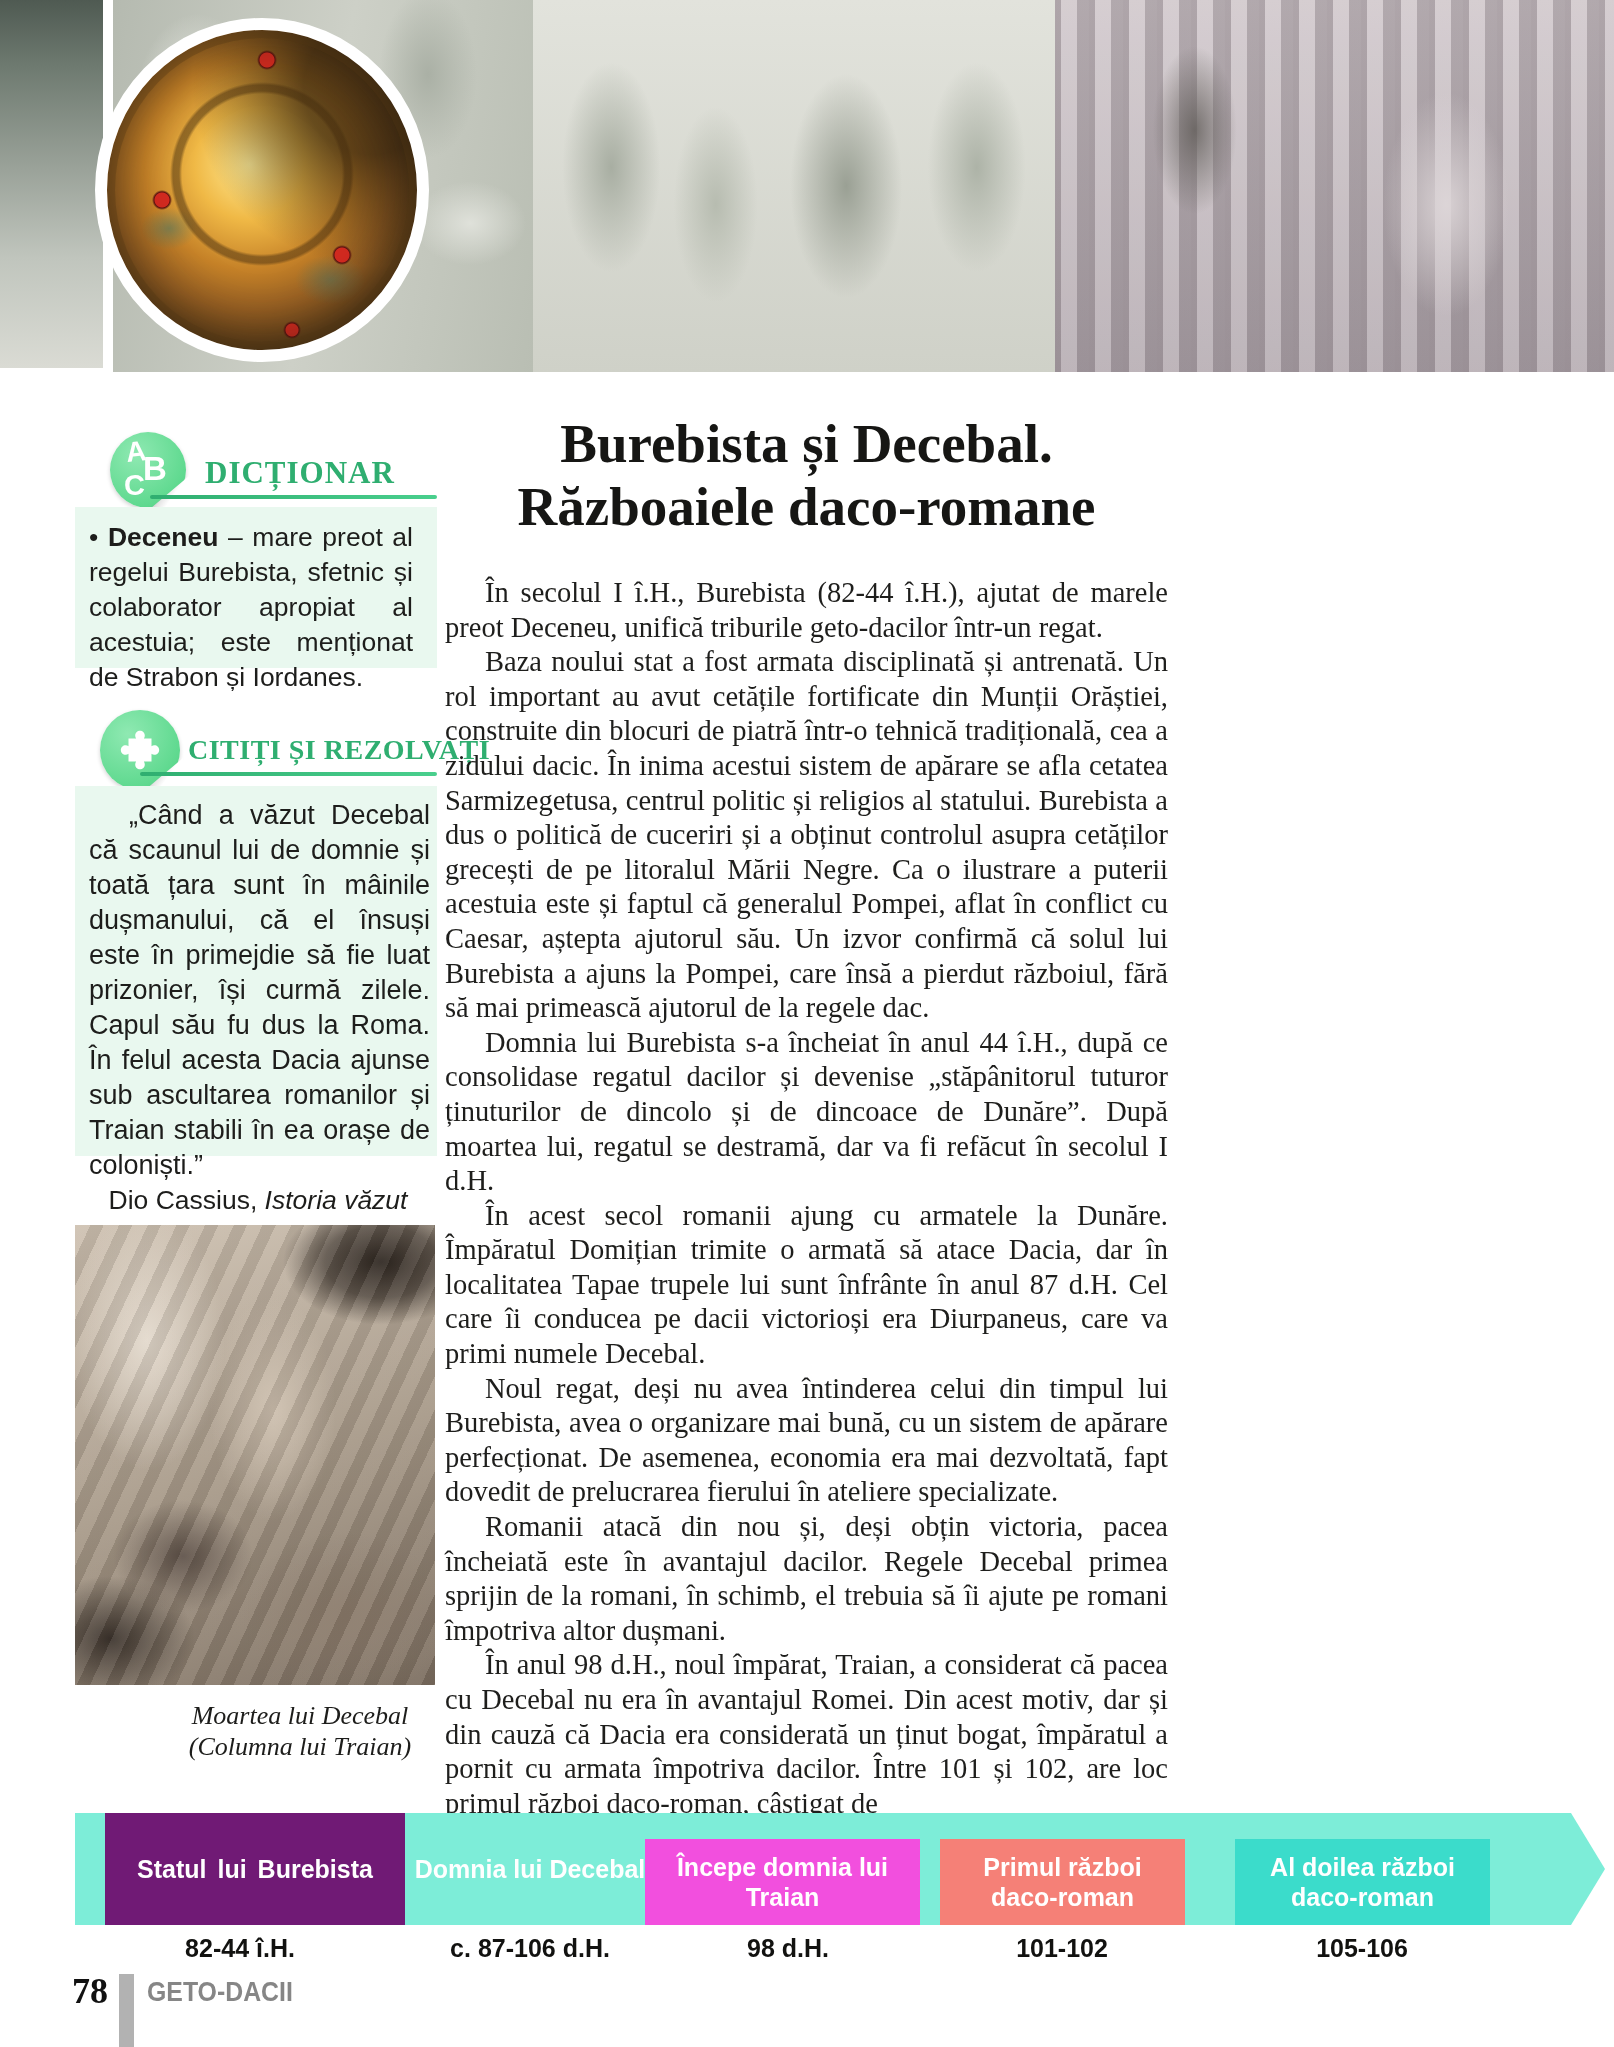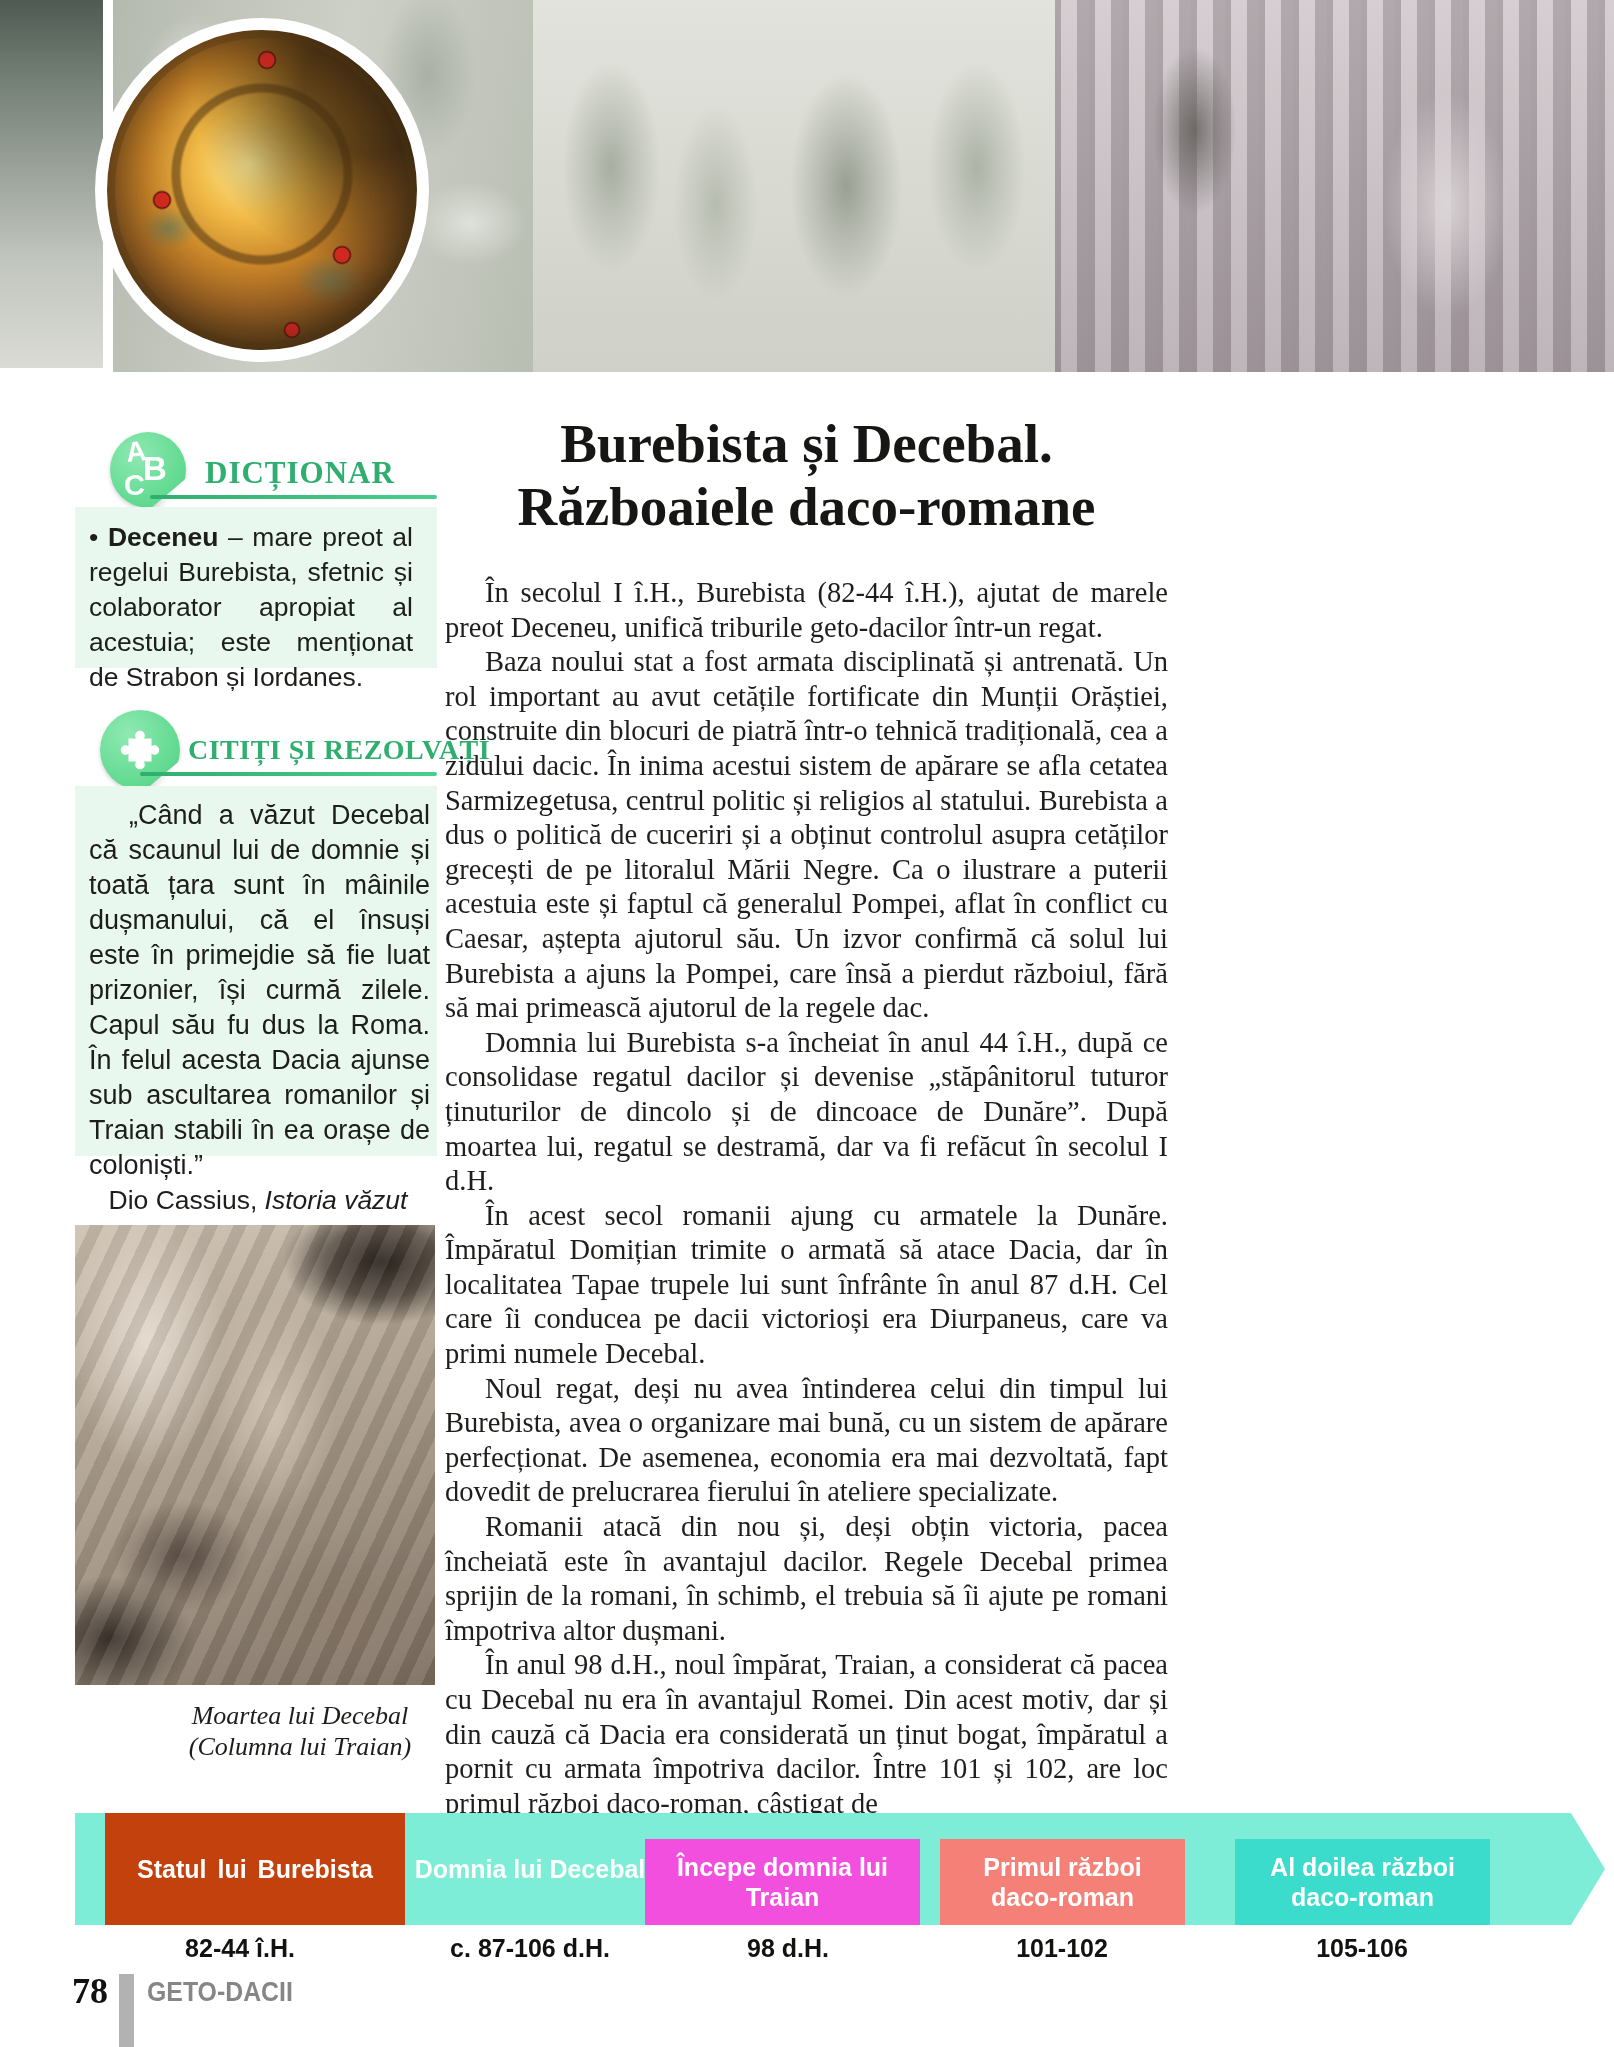--- a/index.html
+++ b/index.html
@@ -96,21 +96,21 @@
   .article p{margin:0;font-family:"Liberation Serif",serif;font-size:28.5px;line-height:34.6px;
     text-align:justify;text-indent:40px;color:#1e1e1c;}
 
   
   .timeline{position:absolute;left:75px;top:1813px;width:1496px;height:112px;}
   .tl-bar{position:absolute;left:0;top:0;width:100%;height:100%;background:#7dedd8;}
   .tl-arrow{position:absolute;left:1496px;top:0;width:0;height:0;
     border-top:56px solid transparent;border-bottom:56px solid transparent;border-left:34px solid #7dedd8;}
   .tl-box{position:absolute;display:flex;align-items:center;justify-content:center;text-align:center;
     color:#fff;font-weight:bold;font-size:25px;line-height:30px;font-family:"Liberation Sans",sans-serif;}
-  .tl-burebista{left:30px;top:0;width:300px;height:112px;background:#c2410c;word-spacing:4px;}
+  .tl-burebista{left:30px;top:0;width:300px;height:112px;background:#701a75;word-spacing:4px;}
   .tl-decebal{left:335px;top:0;width:240px;height:112px;background:transparent;}
   .tl-traian{left:570px;top:26px;width:275px;height:86px;background:#f24fde;padding:0 30px;box-sizing:border-box;}
   .tl-war1{left:865px;top:26px;width:245px;height:86px;background:#f58077;padding:0 30px;box-sizing:border-box;}
   .tl-war2{left:1160px;top:26px;width:255px;height:86px;background:#3bdccb;padding:0 30px;box-sizing:border-box;}
   .tl-date{position:absolute;top:1934px;transform:translateX(-50%);white-space:nowrap;
     font-family:"Liberation Sans",sans-serif;font-weight:bold;font-size:25px;color:#121210;}
   .d0{left:240px;} .d1{left:530px;} .d2{left:788px;} .d3{left:1062px;} .d4{left:1362px;}
 
   
   .page-num{position:absolute;left:72px;top:1970px;font-family:"Liberation Serif",serif;

